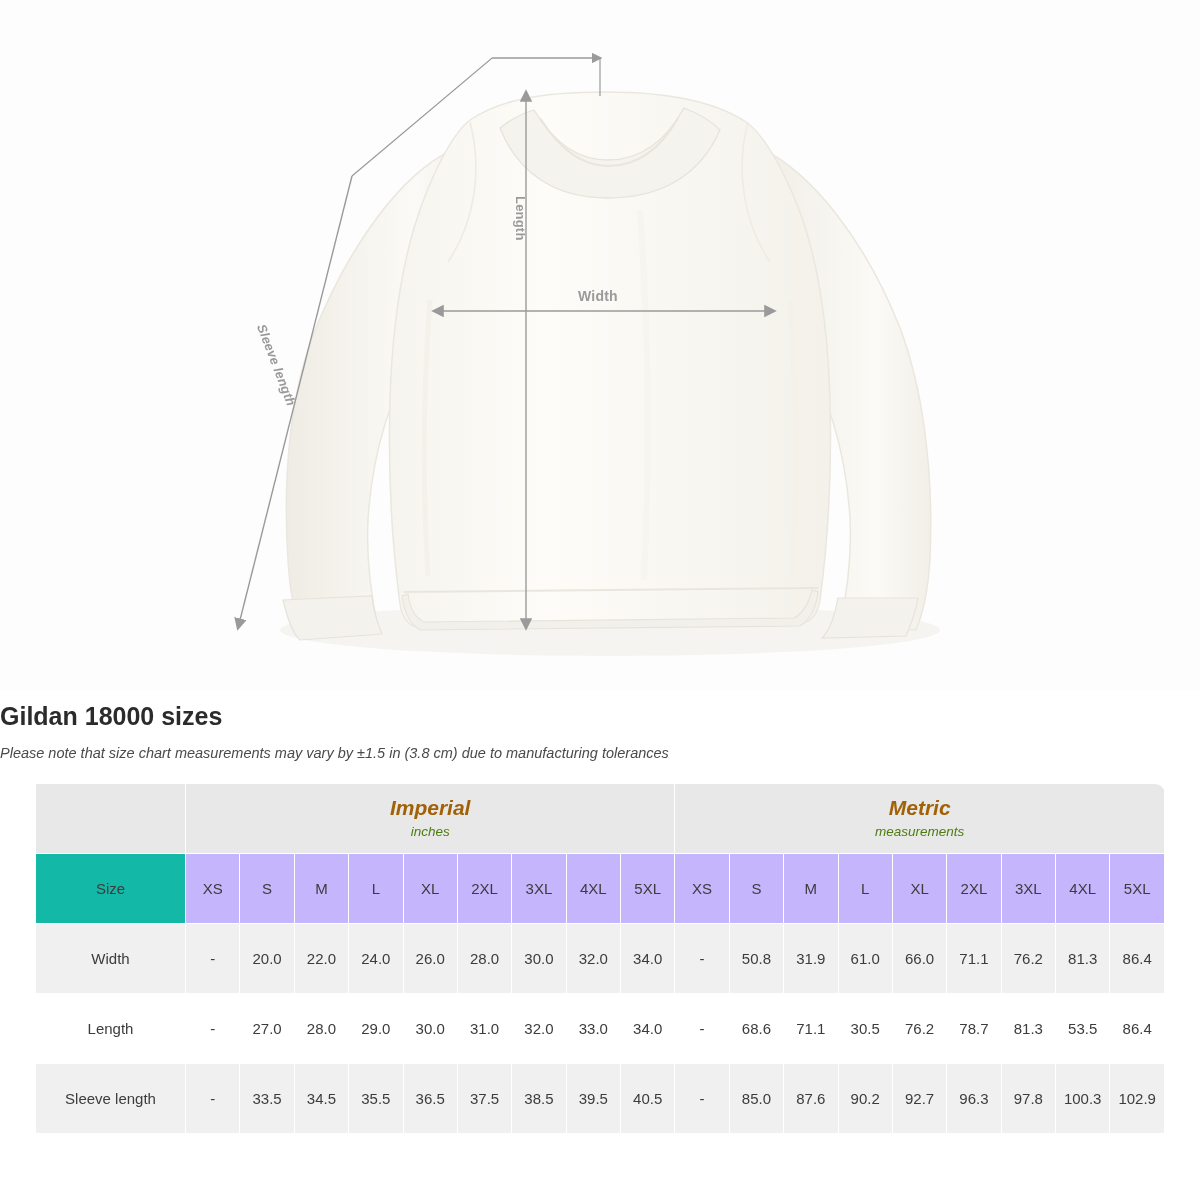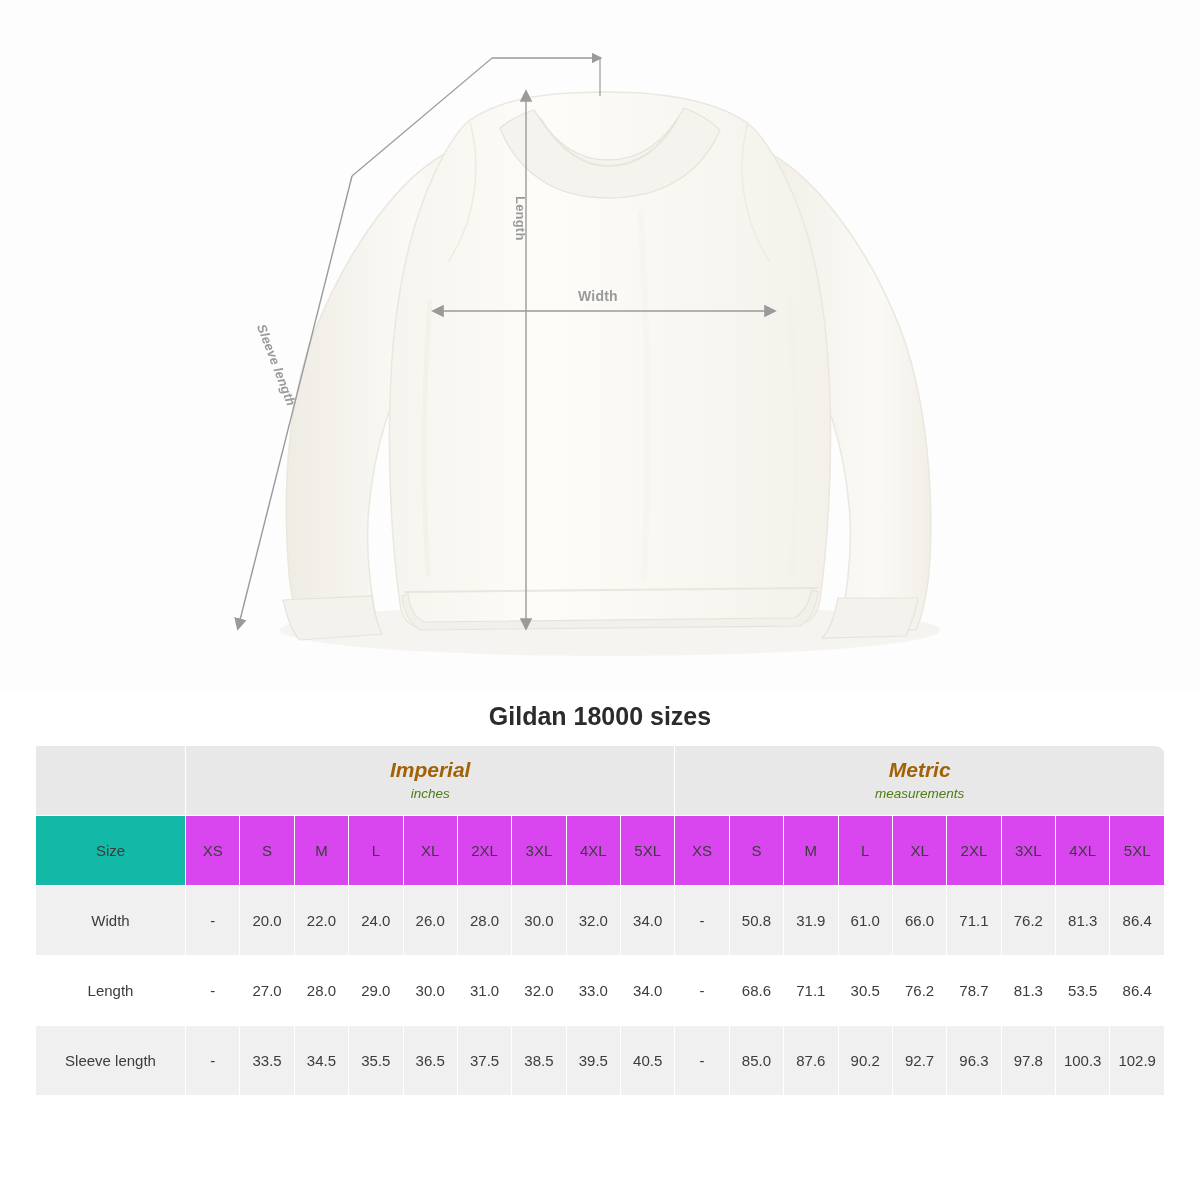--- a/index.html
+++ b/index.html
@@ -57,21 +57,20 @@
     top: 322px;
     transform: rotate(69deg);
     transform-origin: left top;
     font-style: italic;
     font-size: 13px;
   }
 
   
   .title-block {
     width: 1200px;
-    text-align: center;
     padding-top: 12px;
   }
   .chart-title {
     font-size: 25px;
     font-weight: bold;
     color: #2b2b2b;
     margin: 0 0 14px 0;
   }
   .chart-note {
     font-size: 14.5px;
@@ -114,21 +113,21 @@
   .unit-head .u-sub {
     font-size: 13.5px;
     font-style: italic;
     color: #4d7c0f;
     line-height: 1.6;
   }
   .corner-cell {
     background: #e8e8e8;
   }
   .hdr-row td {
-    background: #d946ef;
+    background: #c4b5fd;
     font-weight: bold;
     font-size: 15px;
     color: #3a3a3a;
     height: 62px;
   }
   .hdr-row td.rowlabel {
     background: #14b8a6;
   }
   .row-shade td {
     background: #f0f0f0;
@@ -222,20 +221,21 @@
     </svg>
 
     <div class="dim-label label-length">Length</div>
     <div class="dim-label label-width">Width</div>
     <div class="dim-label label-sleeve">Sleeve length</div>
   </div>
 </div>
 
 <div class="title-block">
   <h1 class="chart-title">Gildan 18000 sizes</h1>
+  <p class="chart-note">Please note that size chart measurements may vary by ±1.5 in (3.8 cm) due to manufacturing tolerances</p>
 </div>
 
 <div class="table-wrap">
   <table class="size-table">
     <colgroup>
       <col class="first-col">
       <col span="18" class="data-col">
     </colgroup>
     <tbody id="table-body">
         <tr>

